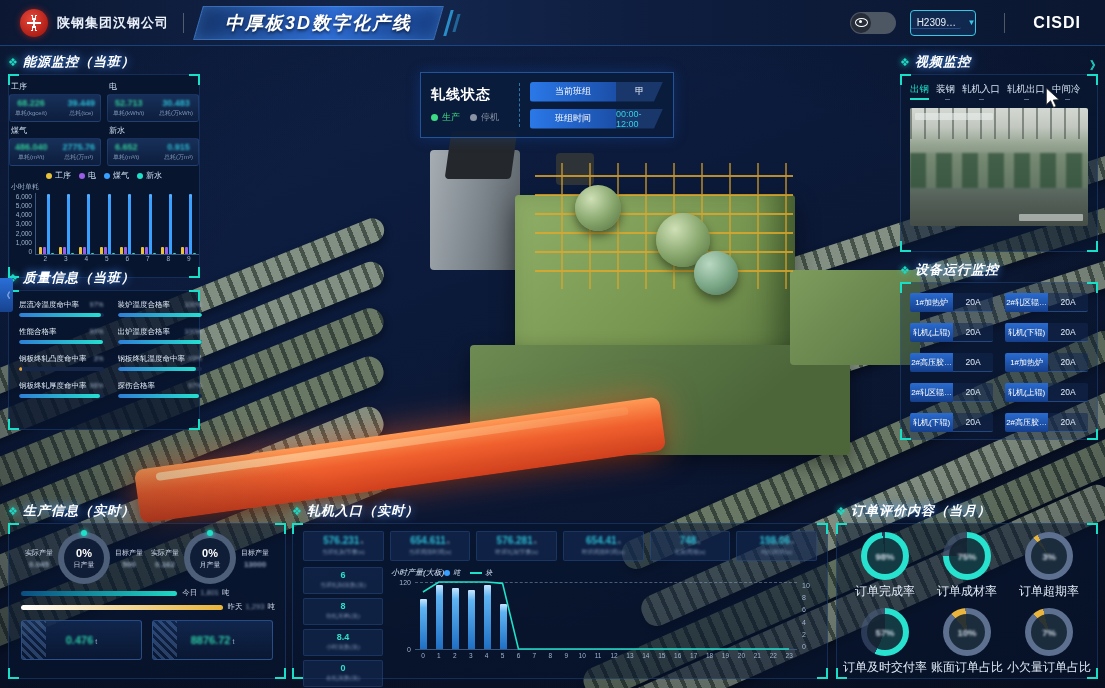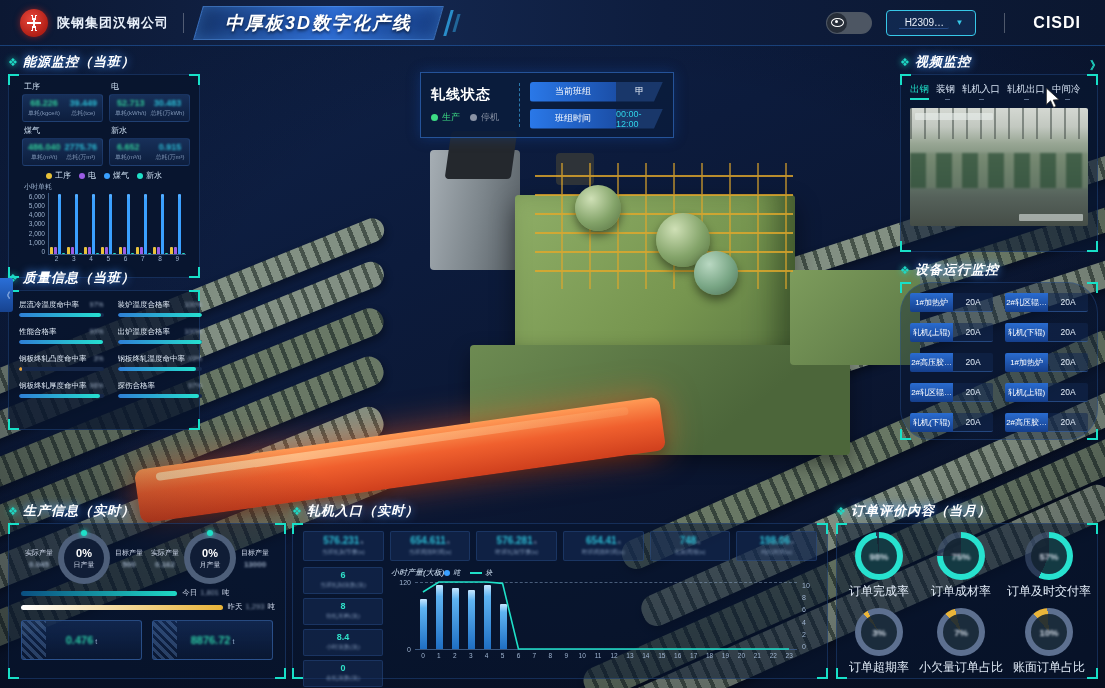--- a/index.html
+++ b/index.html
@@ -66,28 +66,28 @@
     font-style:italic;letter-spacing:2px;text-shadow:0 2px 3px rgba(0,0,0,.55);}
   .slash{width:3px;height:26px;background:#2fa8e8;transform:skewX(-16deg);margin-left:8px;opacity:.8;}
   .slash.s2{height:18px;opacity:.5;margin-left:5px;}
   .hdr-right{margin-left:auto;display:flex;align-items:center;gap:14px;margin-right:24px;}
   .toggle{width:46px;height:22px;border-radius:11px;background:#4d5663;position:relative;cursor:pointer;}
   .toggle .knob{position:absolute;left:1px;top:1px;width:20px;height:20px;border-radius:50%;
     background:#262d38;display:flex;align-items:center;justify-content:center;}
   .eyeicon{width:11px;height:7px;border:1.3px solid #fff;border-radius:50%;position:relative;}
   .eyeicon::after{content:'';position:absolute;left:3px;top:1px;width:3px;height:3px;border-radius:50%;background:#fff;}
   .dropdown{min-width:64px;height:24px;border:1px solid #37c8e8;border-radius:4px;
-    background:rgba(20,50,95,.6);display:flex;align-items:center;gap:6px;padding:0 12px;cursor:pointer;}
+    background:rgba(20,50,95,.6);display:flex;align-items:center;gap:6px;padding:0 0;cursor:pointer;}
   .dropdown .dval{color:#e9f0fa;font-size:10px;}
   .dropdown .caret{color:#37c8e8;font-size:8px;}
   .brand{color:#fff;font-size:16px;font-weight:800;letter-spacing:1px;}
 
   
   .p-energy{left:8px;top:54px;width:192px;}
-  .p-energy .pbody{height:192px;padding:5px 13px;}
+  .p-energy .pbody{height:192px;padding:5px 0;}
   .etiles{display:grid;grid-template-columns:1fr 1fr;gap:2px 6px;}
   .ecat{font-size:8px;color:#cfe0f2;margin:1px 0 2px 2px;}
   .ebox{display:flex;justify-content:space-between;gap:4px;border-radius:3px;padding:3px 5px;
     background:linear-gradient(180deg,rgba(34,66,118,.6),rgba(16,36,72,.6));
     border:1px solid rgba(60,110,190,.25);}
   .epair{display:flex;flex-direction:column;align-items:center;gap:1px;min-width:0;}
   .ev{font-size:9px;font-weight:700;}
   .ev.g{color:#35e0a1;} .ev.t{color:#2fd3e8;}
   .el{font-size:6px;color:#7f95b5;white-space:nowrap;}
   .elegend{display:flex;justify-content:center;gap:8px;margin:4px 0 1px;}
@@ -146,21 +146,21 @@
     background:repeating-linear-gradient(90deg,rgba(70,80,75,.55) 0 2px,transparent 2px 14px);}
   .camera::after{content:'';position:absolute;left:0;top:38%;right:0;height:30%;
     background:repeating-linear-gradient(90deg,rgba(52,84,60,.8) 0 16px,rgba(110,130,105,.5) 16px 26px);
     filter:blur(1px);}
   .cam-bar{position:absolute;height:7px;background:rgba(235,240,238,.55);border-radius:1px;z-index:2;filter:blur(.6px);}
   .cam-bar.tl{left:5px;top:5px;width:78px;}
   .cam-bar.br{right:5px;bottom:5px;width:64px;}
 
   
   .p-devices{left:900px;top:262px;width:198px;}
-  .p-devices .pbody{height:158px;padding:10px 9px;box-sizing:border-box;border-radius:31px;}
+  .p-devices .pbody{height:158px;padding:10px 9px;box-sizing:border-box;}
   .dgrid{display:grid;grid-template-columns:1fr 1fr;gap:11px 12px;}
   .dev{display:flex;height:19px;cursor:pointer;}
   .dlabel{flex:0 0 52%;display:flex;align-items:center;justify-content:center;color:#fff;font-size:8px;
     background:linear-gradient(180deg,#2a6cd0,#153f8c);border-radius:2px 0 0 2px;
     white-space:nowrap;overflow:hidden;text-overflow:ellipsis;padding:0 2px;box-sizing:border-box;}
   .dval{flex:1;display:flex;align-items:center;justify-content:center;font-size:8.5px;color:#e2ecf8;
     background:rgba(18,40,80,.55);border-radius:0 2px 2px 0;border-bottom:1px solid rgba(70,130,220,.4);}
 
   
   .p-prod{left:8px;top:503px;width:278px;}
@@ -882,42 +882,42 @@
             </div>
             <div class="olab">订单完成率</div>
           </div>
           <div class="ocell">
             <div class="odonut" style="--p: 75;">
               <div class="opct blur">75%</div>
             </div>
             <div class="olab">订单成材率</div>
           </div>
           <div class="ocell">
+            <div class="odonut gray" style="--p: 3;">
+              <div class="opct blur">3%</div>
+            </div>
+            <div class="olab">订单超期率</div>
+          </div>
+          <div class="ocell">
             <div class="odonut" style="--p: 57;">
               <div class="opct blur">57%</div>
             </div>
             <div class="olab">订单及时交付率</div>
           </div>
           <div class="ocell">
-            <div class="odonut gray" style="--p: 3;">
-              <div class="opct blur">3%</div>
-            </div>
-            <div class="olab">订单超期率</div>
+            <div class="odonut gray" style="--p: 10;">
+              <div class="opct blur">10%</div>
+            </div>
+            <div class="olab">账面订单占比</div>
           </div>
           <div class="ocell">
             <div class="odonut gray" style="--p: 7;">
               <div class="opct blur">7%</div>
             </div>
             <div class="olab">小欠量订单占比</div>
-          </div>
-          <div class="ocell">
-            <div class="odonut gray" style="--p: 10;">
-              <div class="opct blur">10%</div>
-            </div>
-            <div class="olab">账面订单占比</div>
           </div>
         </div>
     </div>
   </div>
 
   <div class="side-tab-left">《</div>
   <div class="side-tab-right">》</div>
 
   <div class="cursor">
     <svg width="14" height="20" viewBox="0 0 12 18">

